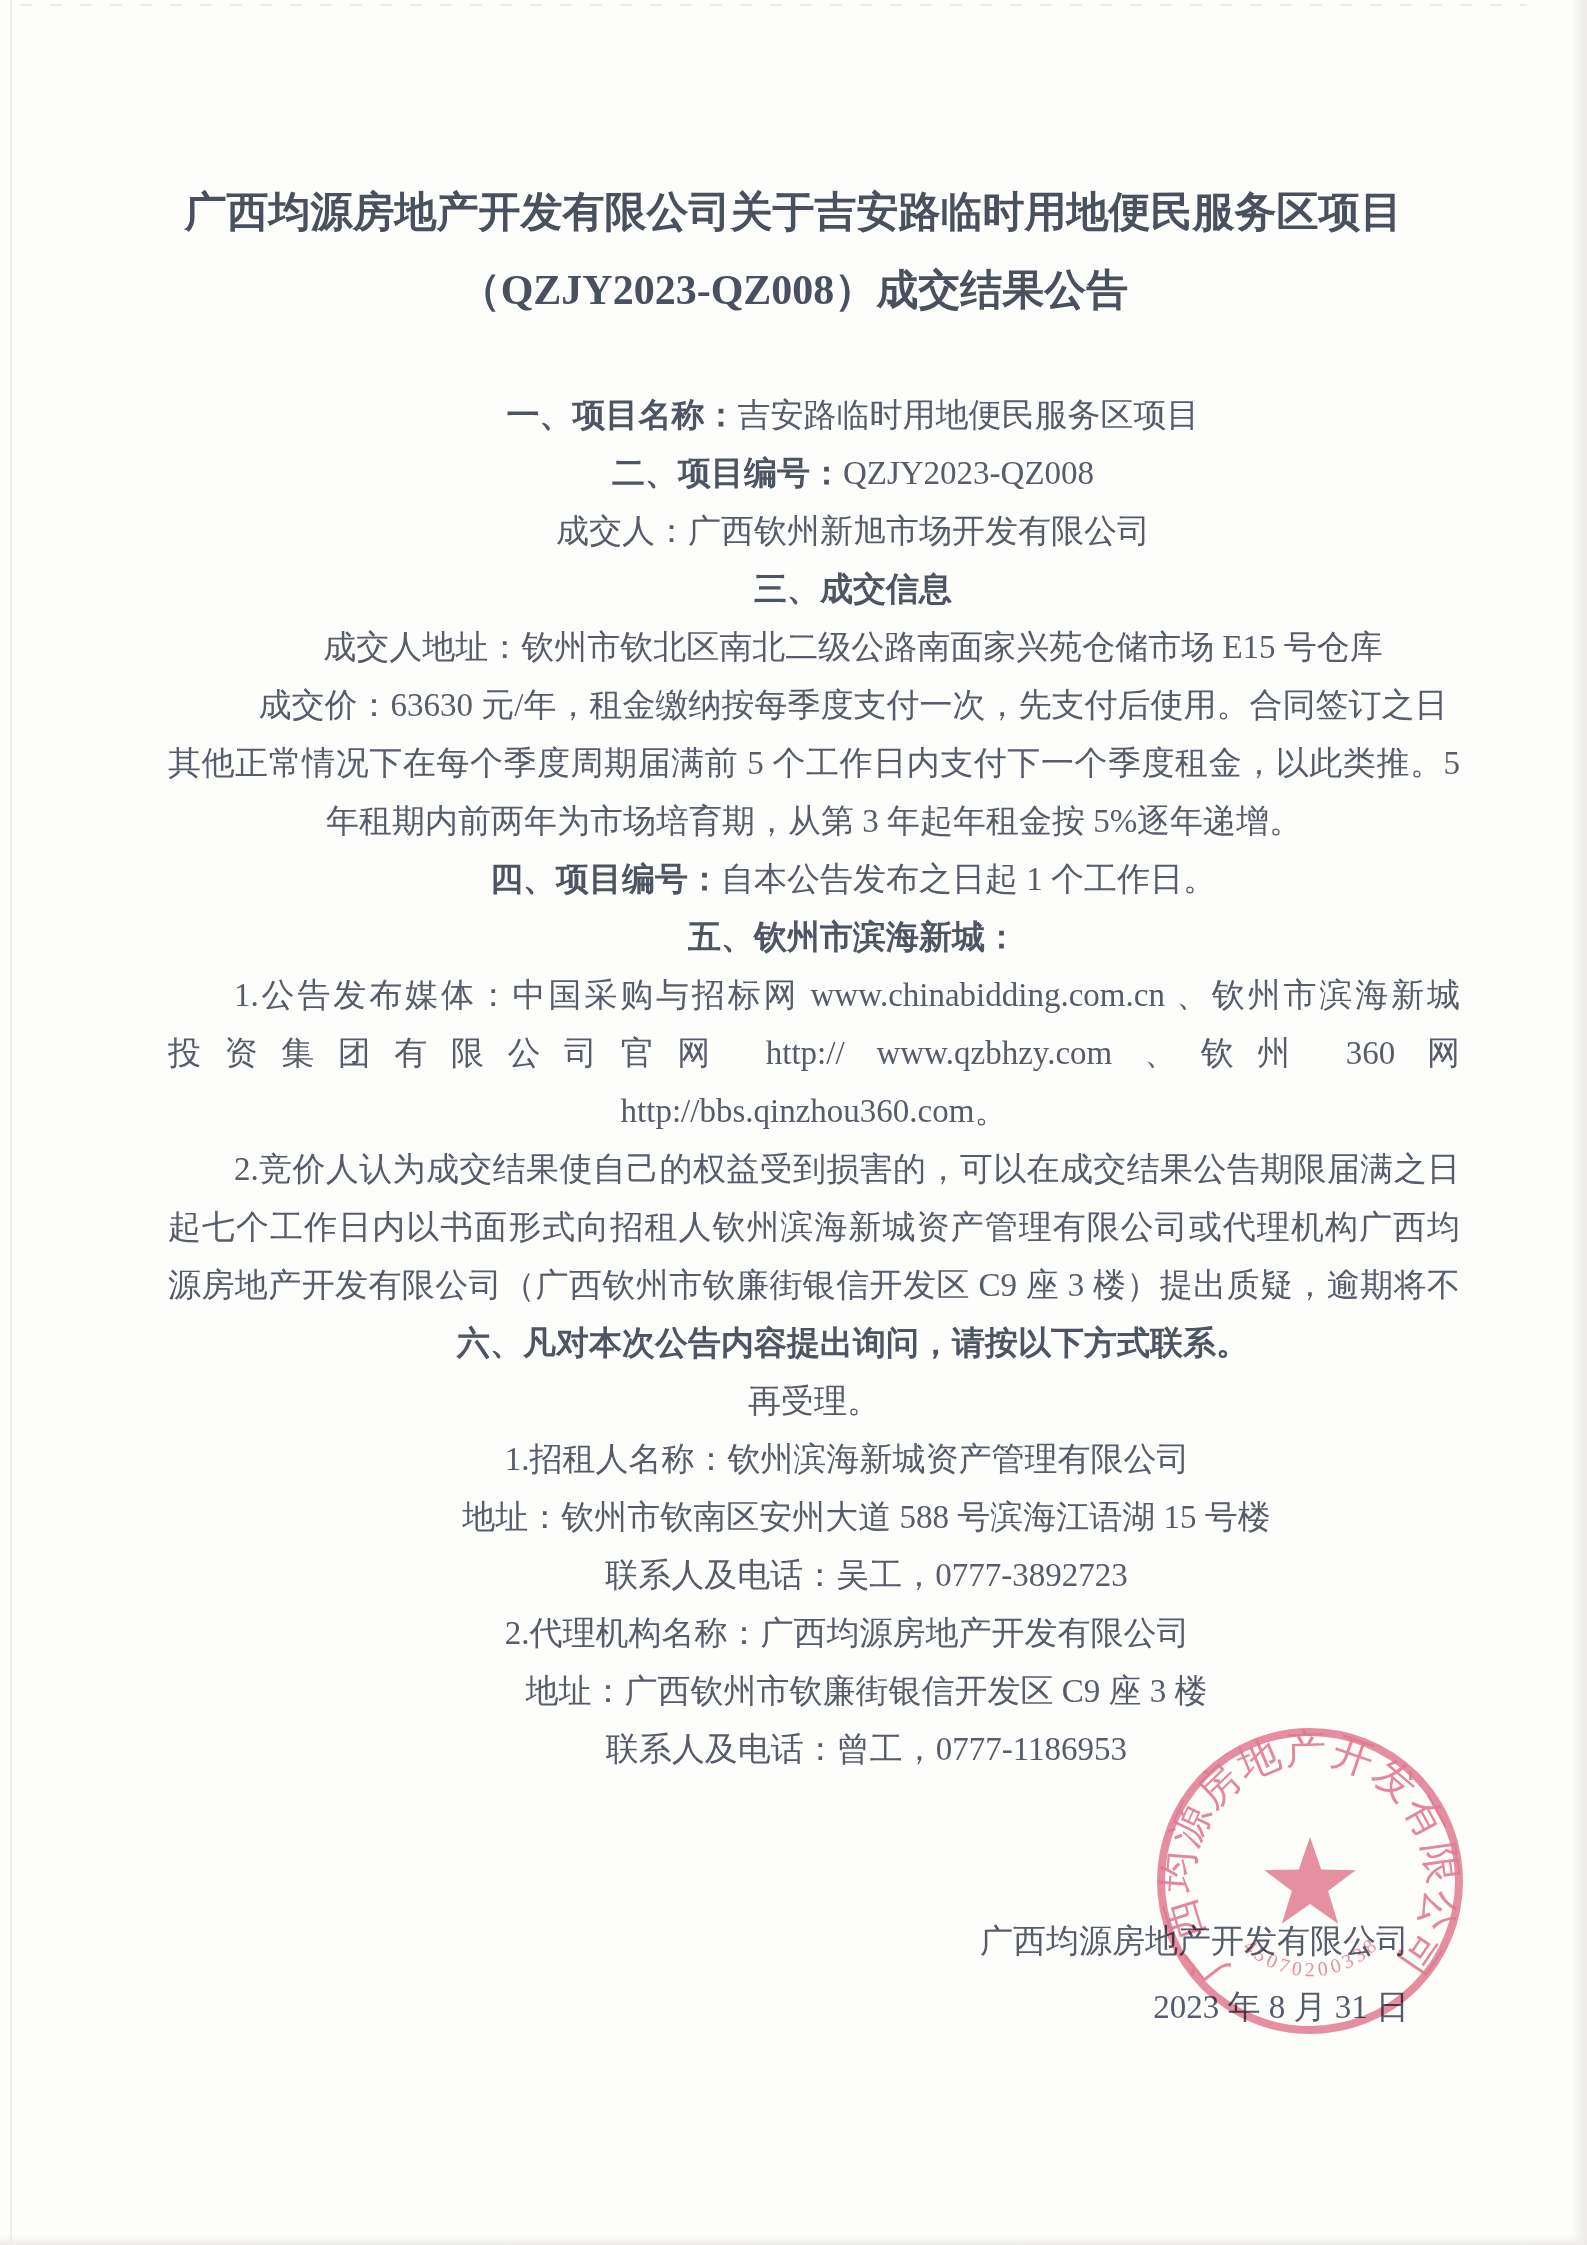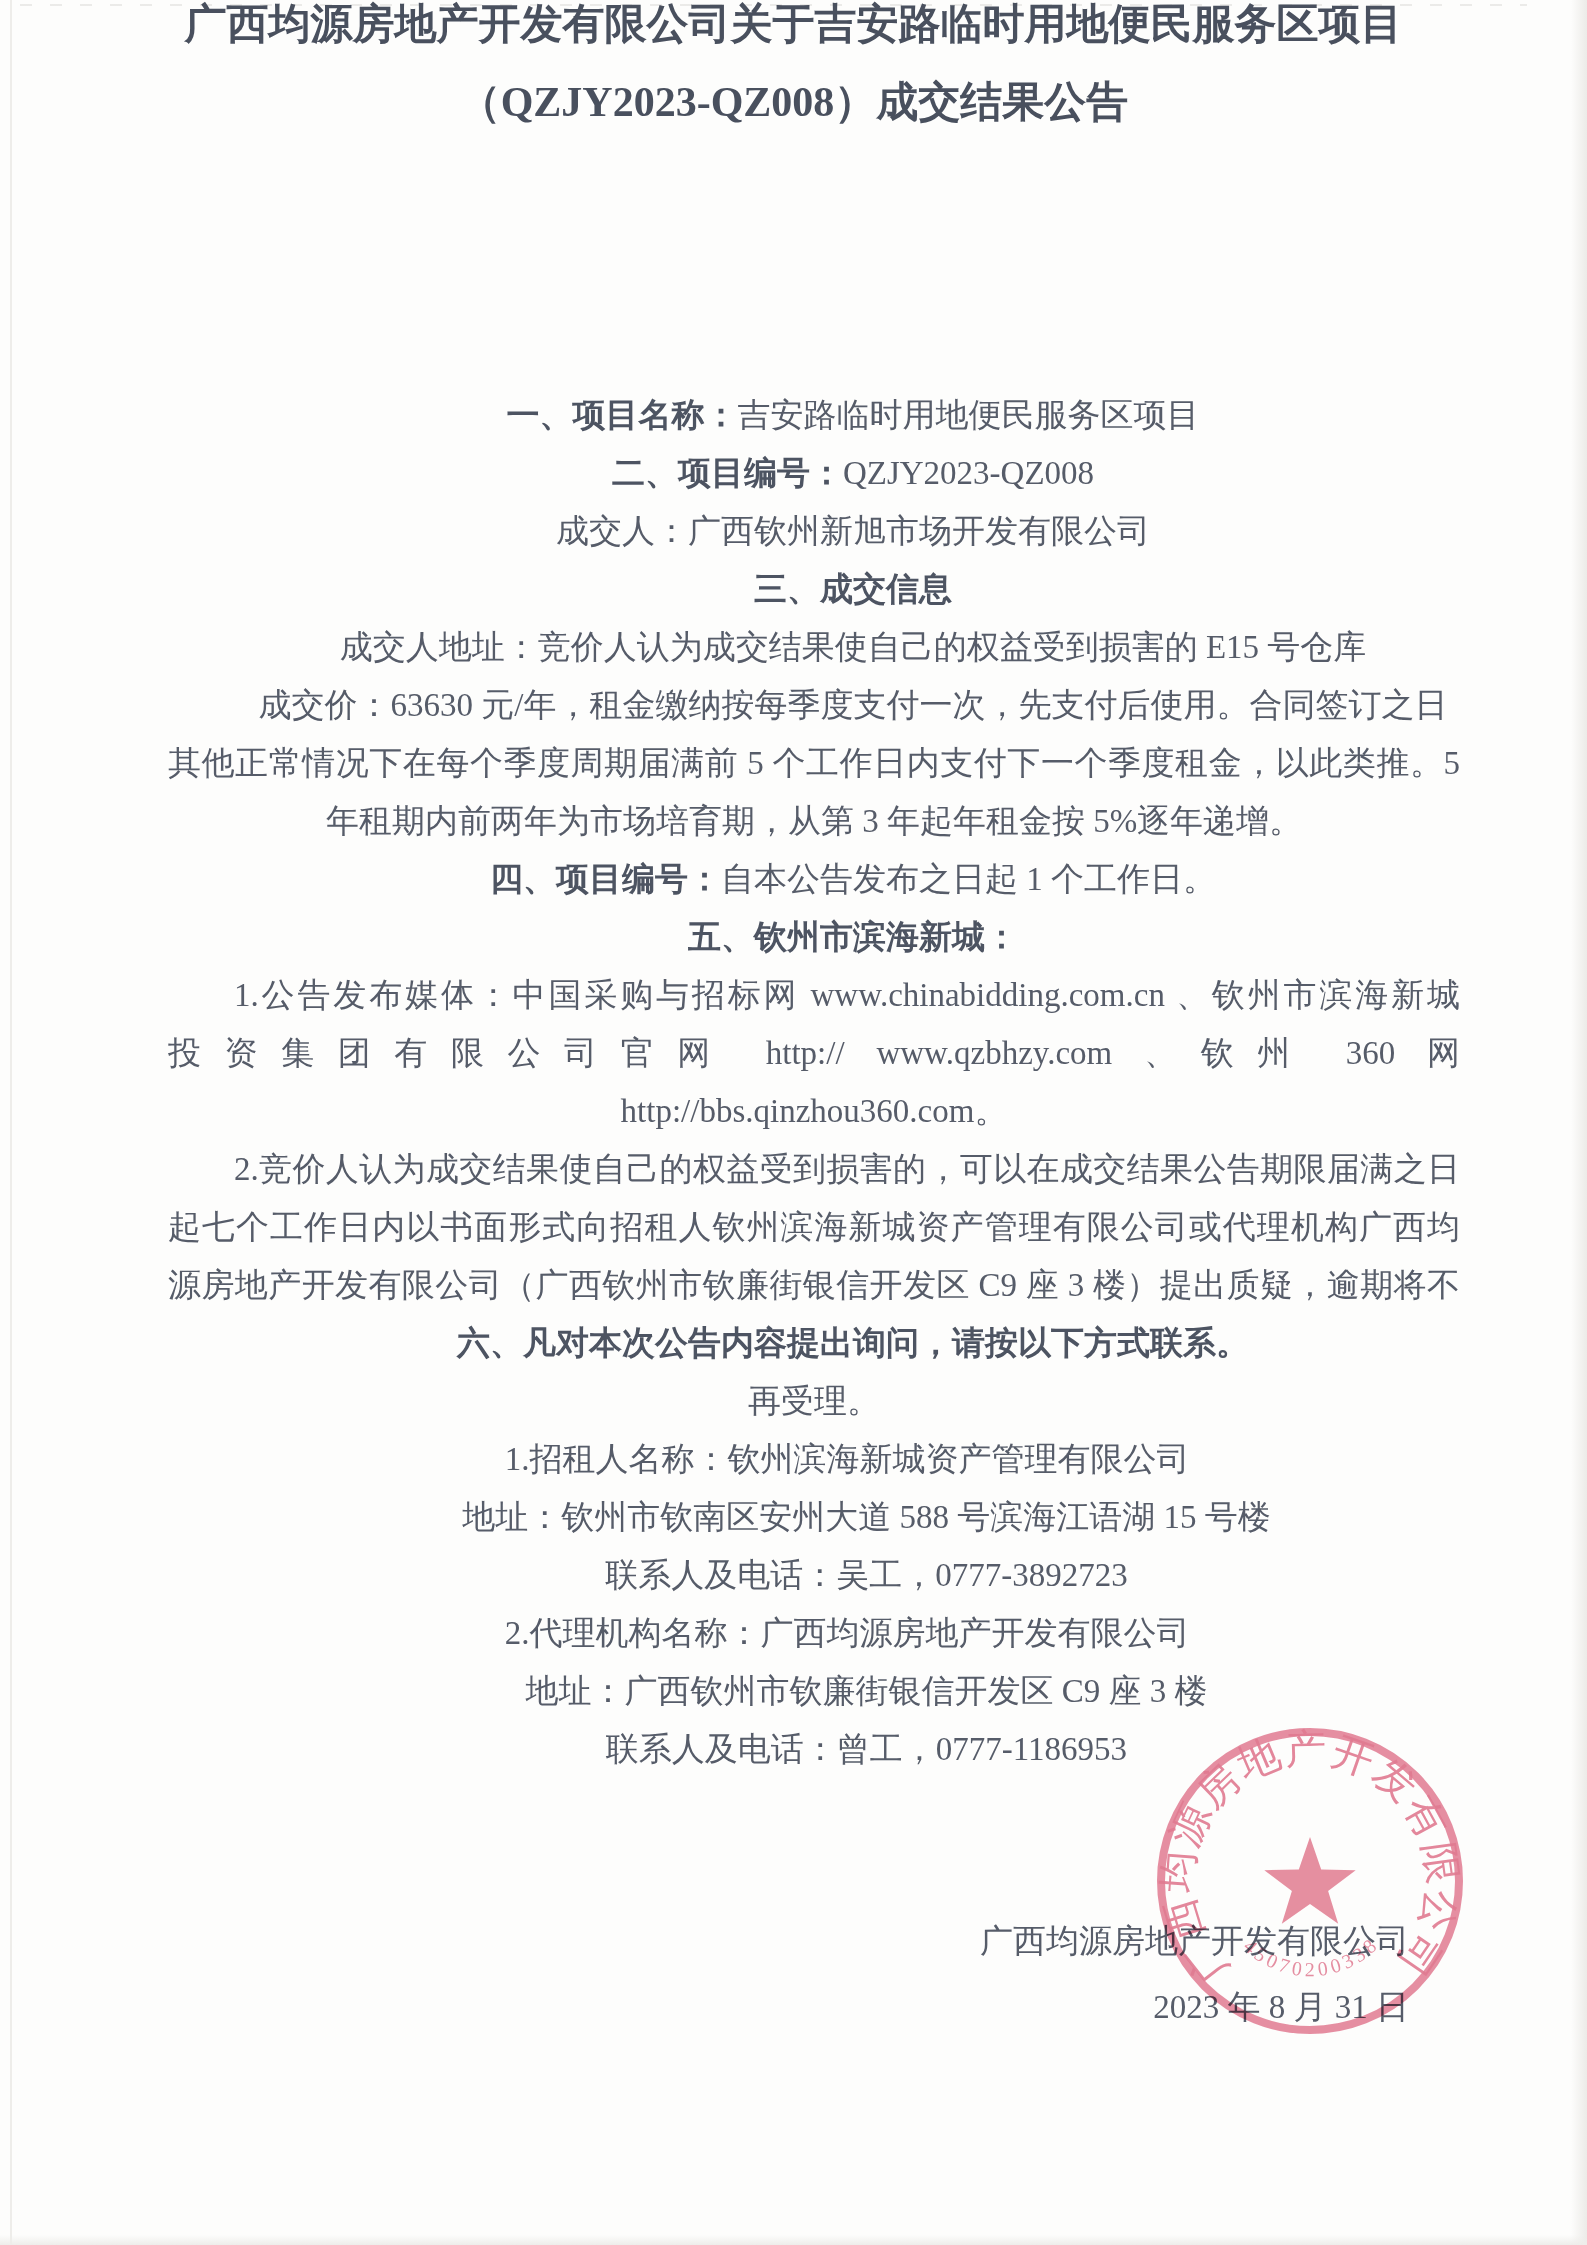--- a/index.html
+++ b/index.html
@@ -11,21 +11,21 @@
   }
   
   .edge-left{position:absolute;left:10px;top:0;bottom:0;width:2px;background:#e7e6e3;opacity:.7;}
   .edge-right{position:absolute;right:0;top:0;bottom:0;width:16px;background:linear-gradient(90deg,rgba(0,0,0,0),#ecebe8);}
   .edge-top{position:absolute;top:4px;left:20px;right:60px;height:2px;opacity:.5;
     background:repeating-linear-gradient(90deg,#d9d8d5 0 12px,transparent 12px 30px);}
   .edge-bottom{position:absolute;bottom:0;left:0;right:0;height:10px;background:linear-gradient(0deg,#eeedea,rgba(0,0,0,0));}
 
   .title{position:relative;width:100%;text-align:center;color:#49505e;font-weight:700;
     font-size:42px;line-height:48px;white-space:nowrap;}
-  .title1{}
+  .title1{padding-top:188px;}
   .title2{margin-top:30px;}
 
   .doc-body{position:absolute;left:168px;top:386px;width:1292px;color:#565c69;}
   .line{height:58px;line-height:58px;font-size:33px;white-space:nowrap;box-sizing:border-box;text-align:center;}
   .line .hd{font-weight:700;color:#4d5462;}
   .ind-section{padding-left:78px;}
   .ind-item{padding-left:66px;}
   .ind-sub{padding-left:105px;}
   .justify{text-align:justify;text-align-last:justify;}
 
@@ -45,21 +45,21 @@
 <div class="edge-bottom"></div>
 
 <div class="title title1">广西均源房地产开发有限公司关于吉安路临时用地便民服务区项目</div>
 <div class="title title2">（QZJY2023-QZ008）成交结果公告</div>
 
 <div class="doc-body" id="doc-body">
     <div class="line ind-section"><span class="hd">一、项目名称：</span><span>吉安路临时用地便民服务区项目</span></div>
     <div class="line ind-section"><span class="hd">二、项目编号：</span><span>QZJY2023-QZ008</span></div>
     <div class="line ind-section"><span>成交人：广西钦州新旭市场开发有限公司</span></div>
     <div class="line ind-section"><span class="hd">三、成交信息</span></div>
-    <div class="line ind-section"><span>成交人地址：竞价人认为成交结果使自己的权益受到损害的 E15 号仓库</span></div>
+    <div class="line ind-section"><span>成交人地址：钦州市钦北区南北二级公路南面家兴苑仓储市场 E15 号仓库</span></div>
     <div class="line ind-section"><span>成交价：63630 元/年，租金缴纳按每季度支付一次，先支付后使用。合同签订之日</span></div>
     <div class="line  justify"><span>其他正常情况下在每个季度周期届满前 5 个工作日内支付下一个季度租金，以此类推。5</span></div>
     <div class="line "><span>年租期内前两年为市场培育期，从第 3 年起年租金按 5%逐年递增。</span></div>
     <div class="line ind-section"><span class="hd">四、项目编号：</span><span>自本公告发布之日起 1 个工作日。</span></div>
     <div class="line ind-section"><span class="hd">五、钦州市滨海新城：</span></div>
     <div class="line ind-item justify"><span>1.公告发布媒体：中国采购与招标网 www.chinabidding.com.cn 、钦州市滨海新城</span></div>
     <div class="line  justify"><span>投资集团有限公司官网 http:// www.qzbhzy.com 、钦州 360 网</span></div>
     <div class="line "><span>http://bbs.qinzhou360.com。</span></div>
     <div class="line ind-item justify"><span>2.竞价人认为成交结果使自己的权益受到损害的，可以在成交结果公告期限届满之日</span></div>
     <div class="line  justify"><span>起七个工作日内以书面形式向招租人钦州滨海新城资产管理有限公司或代理机构广西均</span></div>

